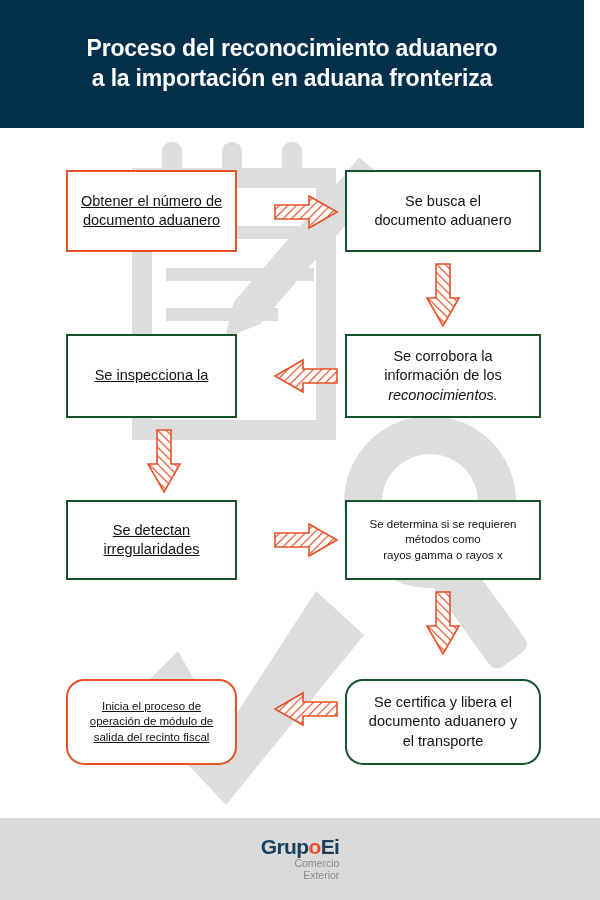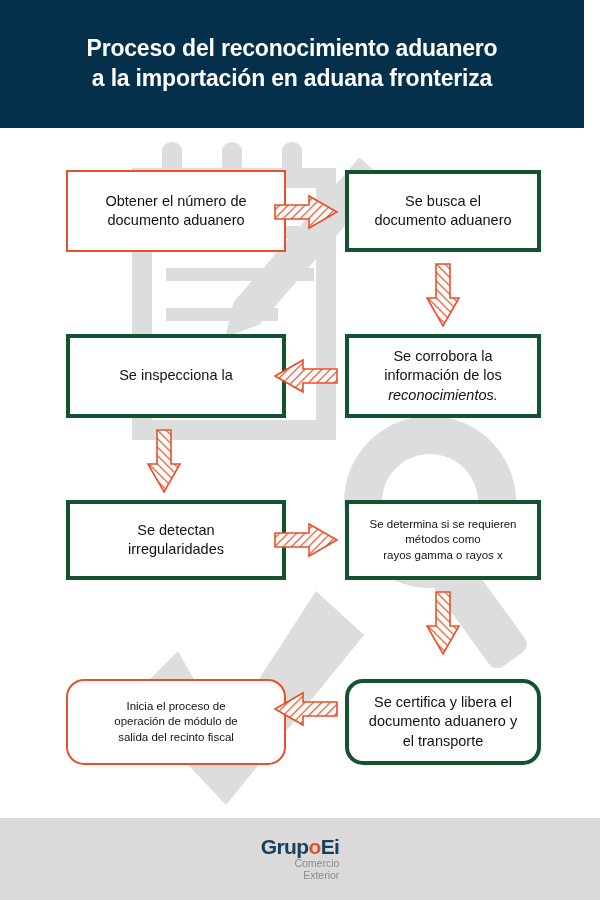--- a/index.html
+++ b/index.html
@@ -68,26 +68,26 @@
     position: absolute;
     box-sizing: border-box;
     background: #ffffff;
     display: flex;
     align-items: center;
     justify-content: center;
     text-align: center;
     color: #121212;
     line-height: 1.32;
   }
-  .box.navy  { border: 4px solid #14532d; }
+  .box.navy  { border: 2px solid #14532d; }
   .box.orange{ border: 2px solid #e8502a; }
   .box span { display: block; padding: 0 6px; }
 
   
-  .col-l { left: 66px;  width: 220px; }
+  .col-l { left: 66px;  width: 171px; text-decoration: underline; }
   .col-r { left: 345px; width: 196px; }
 
   .row-1 { top: 42px;  height: 82px; }
   .row-2 { top: 206px; height: 84px; }
   .row-3 { top: 372px; height: 80px; }
   .row-4 { top: 551px; height: 86px; border-radius: 18px; }
 
   .fs-15 { font-size: 14.5px; }
   .fs-12 { font-size: 11.5px; }
 

